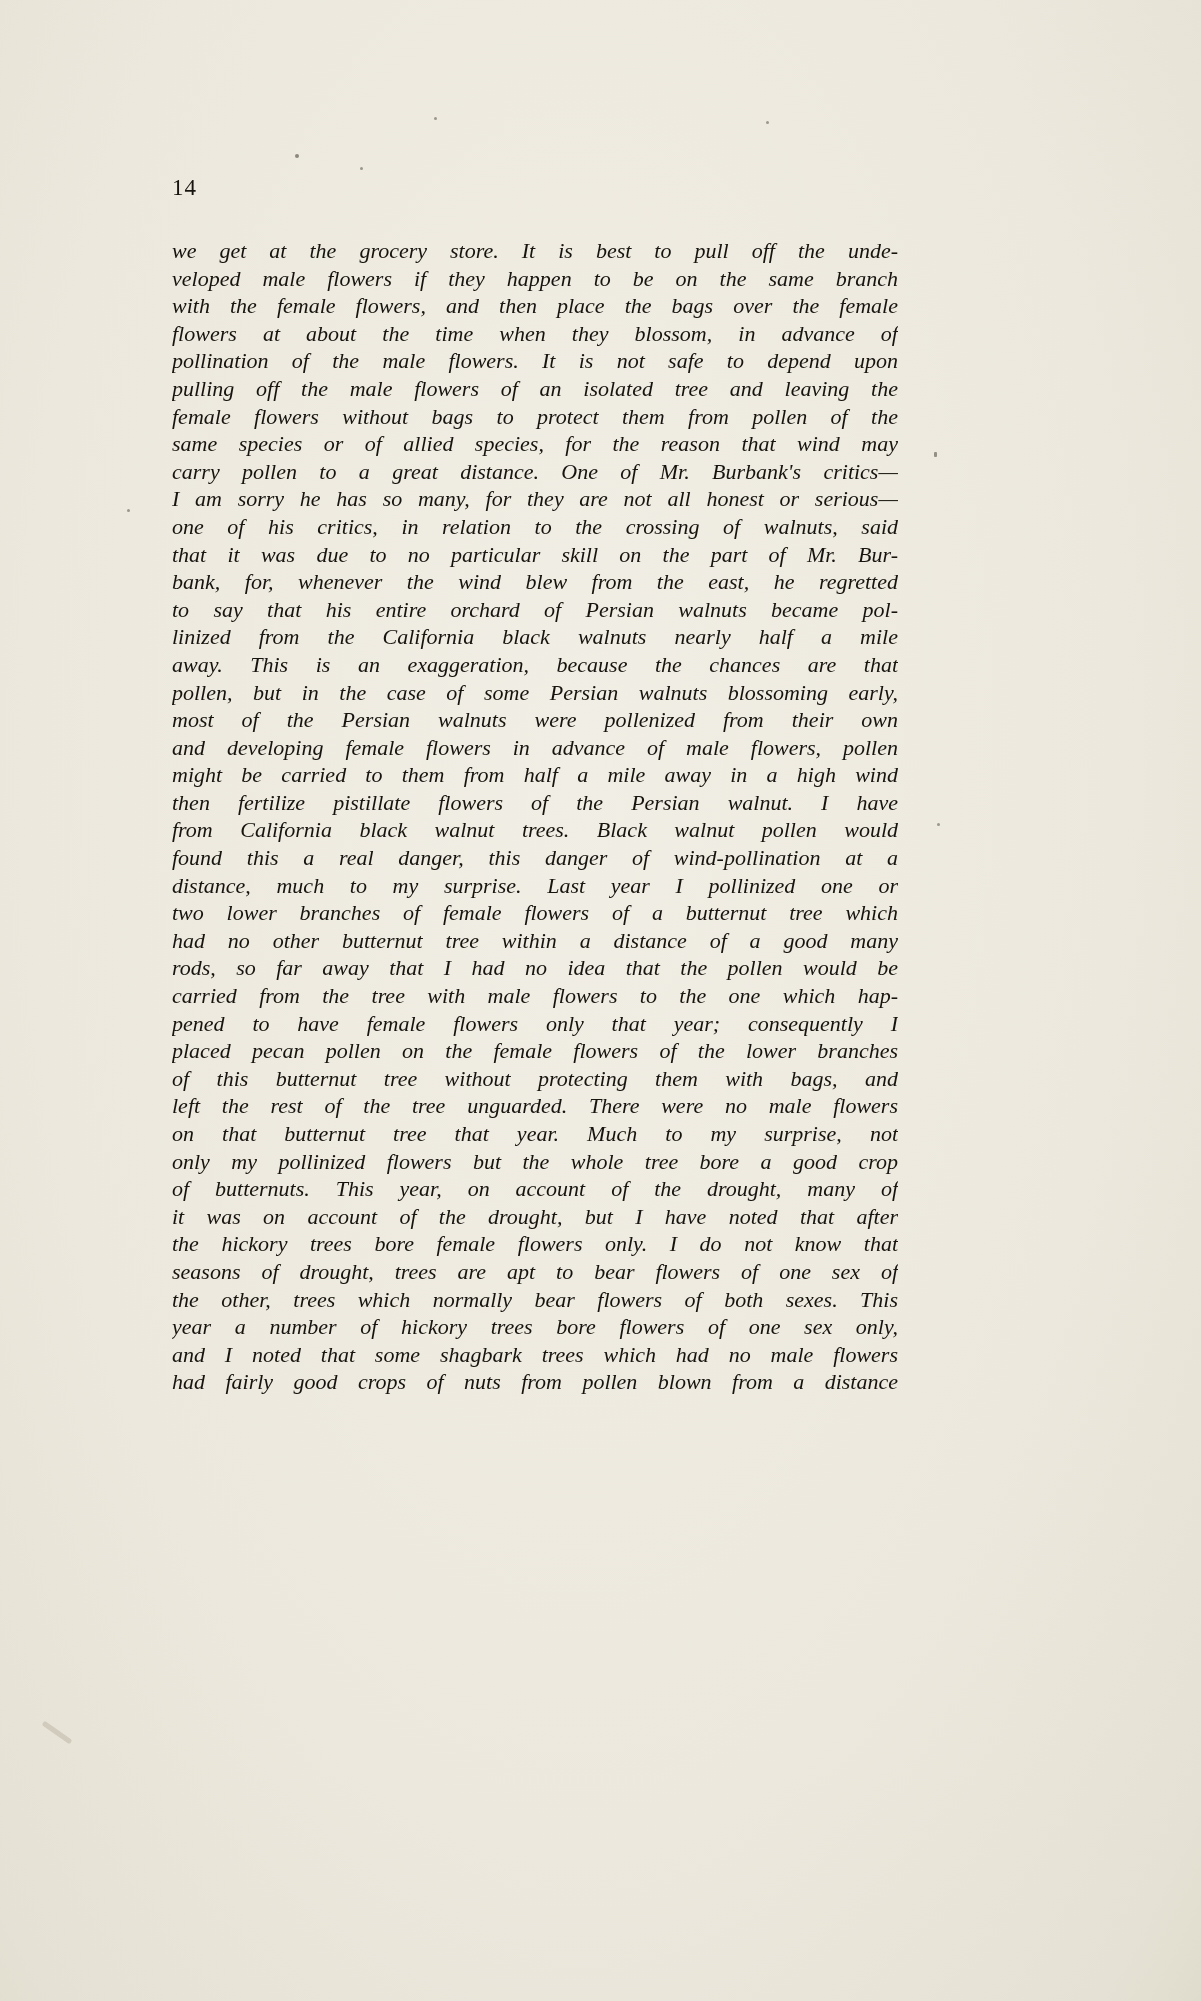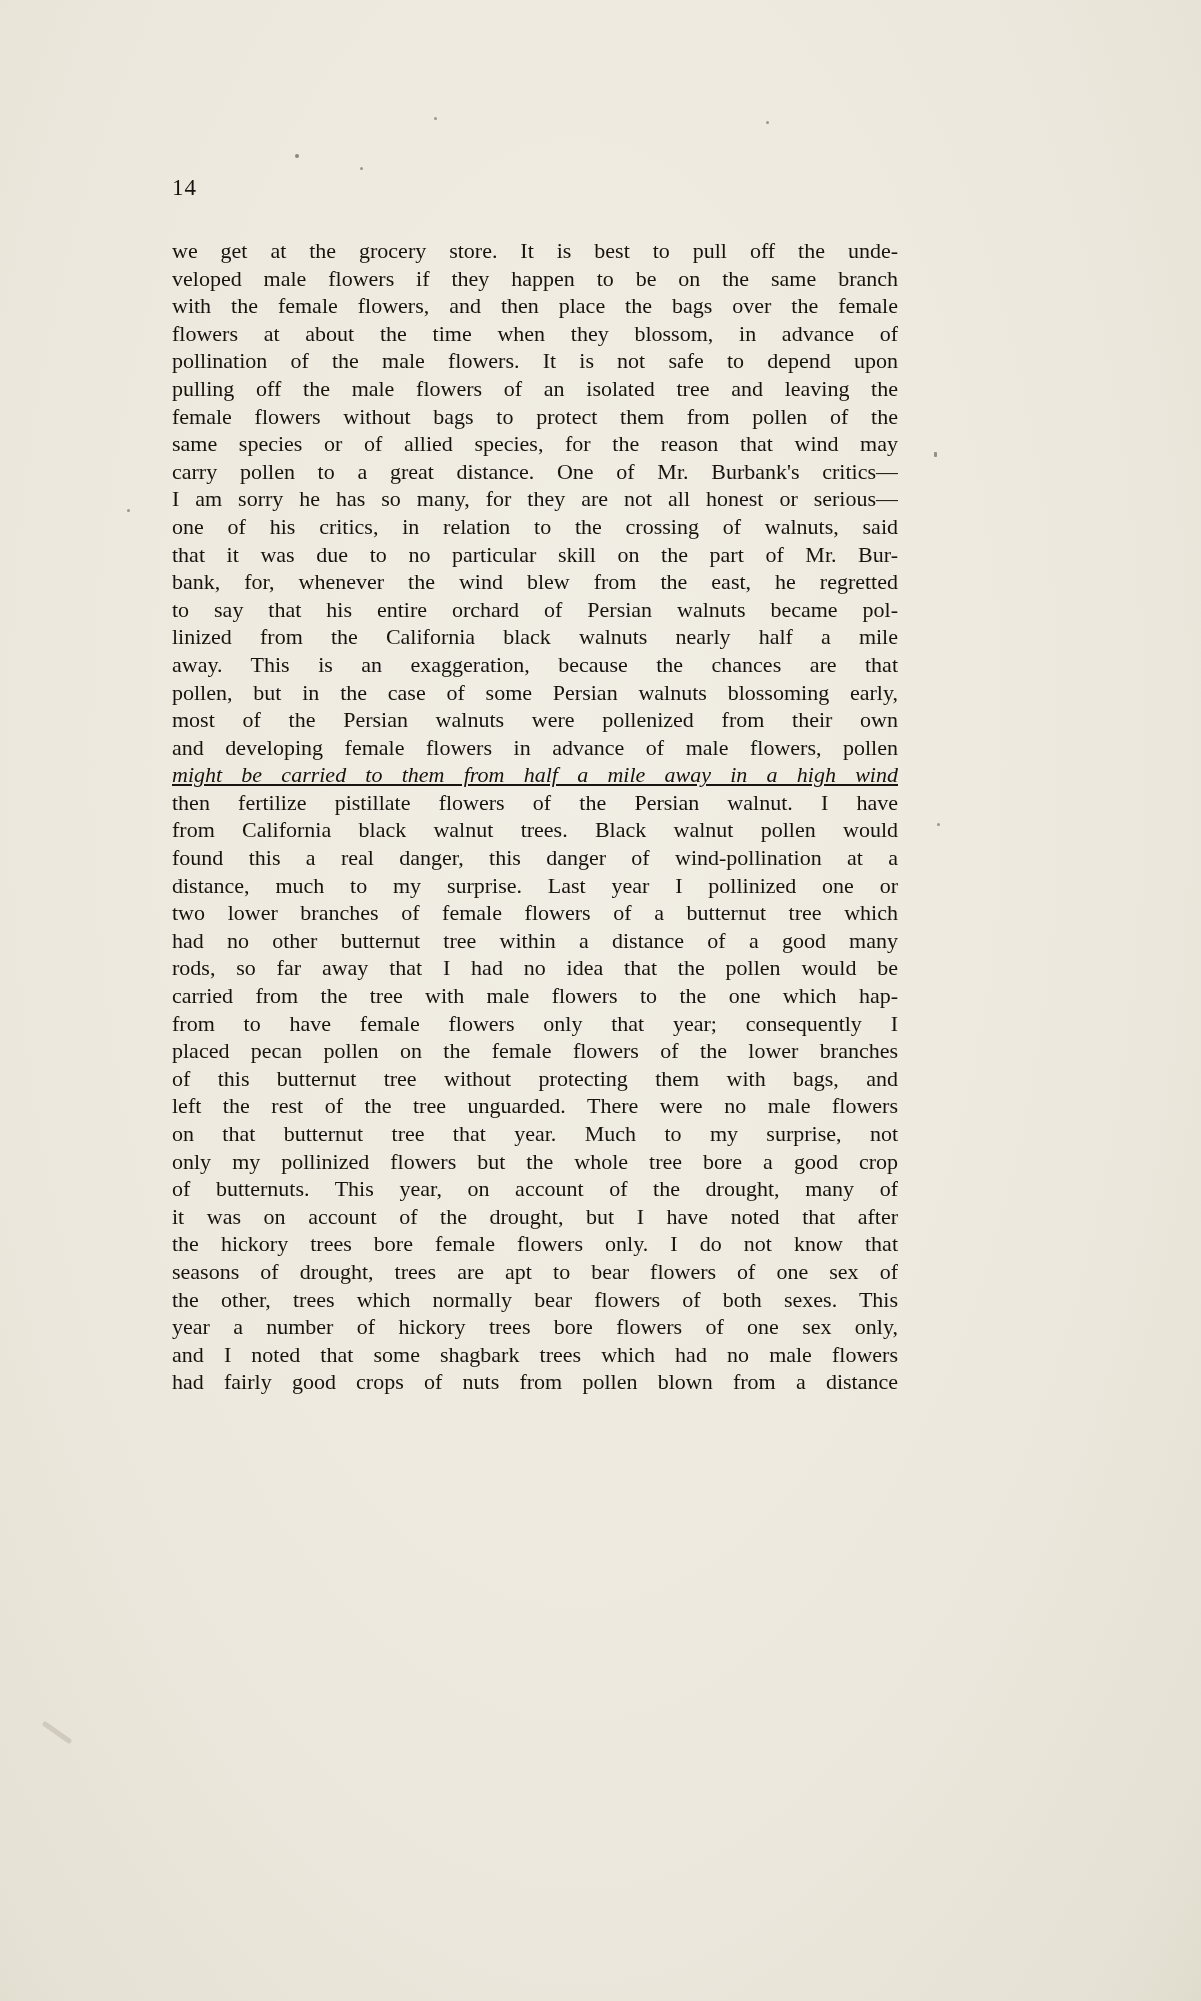--- a/index.html
+++ b/index.html
@@ -35,24 +35,24 @@
     left: 172px;
     width: 726px;
     font-size: 22px;
   }
   .line {
     height: 27.6px;
     line-height: 27.6px;
     text-align: justify;
     text-align-last: justify;
     overflow: hidden;
+    font-style: italic;
   }
   .line.italic {
     font-style: italic;
-    text-decoration: underline;
   }
   .speck {
     position: absolute;
     background: #4a463c;
     border-radius: 50%;
   }
   .smudge {
     position: absolute;
     background: #b4ae9c;
     opacity: 0.45;
@@ -98,21 +98,21 @@
     <div class="line">and developing female flowers in advance of male flowers, pollen</div>
     <div class="line italic">might be carried to them from half a mile away in a high wind</div>
     <div class="line">then fertilize pistillate flowers of the Persian walnut. I have</div>
     <div class="line">from California black walnut trees. Black walnut pollen would</div>
     <div class="line">found this a real danger, this danger of wind-pollination at a</div>
     <div class="line">distance, much to my surprise. Last year I pollinized one or</div>
     <div class="line">two lower branches of female flowers of a butternut tree which</div>
     <div class="line">had no other butternut tree within a distance of a good many</div>
     <div class="line">rods, so far away that I had no idea that the pollen would be</div>
     <div class="line">carried from the tree with male flowers to the one which hap-</div>
-    <div class="line">from to have female flowers only that year; consequently I</div>
+    <div class="line">pened to have female flowers only that year; consequently I</div>
     <div class="line">placed pecan pollen on the female flowers of the lower branches</div>
     <div class="line">of this butternut tree without protecting them with bags, and</div>
     <div class="line">left the rest of the tree unguarded. There were no male flowers</div>
     <div class="line">on that butternut tree that year. Much to my surprise, not</div>
     <div class="line">only my pollinized flowers but the whole tree bore a good crop</div>
     <div class="line">of butternuts. This year, on account of the drought, many of</div>
     <div class="line">it was on account of the drought, but I have noted that after</div>
     <div class="line">the hickory trees bore female flowers only. I do not know that</div>
     <div class="line">seasons of drought, trees are apt to bear flowers of one sex of</div>
     <div class="line">the other, trees which normally bear flowers of both sexes. This</div>

